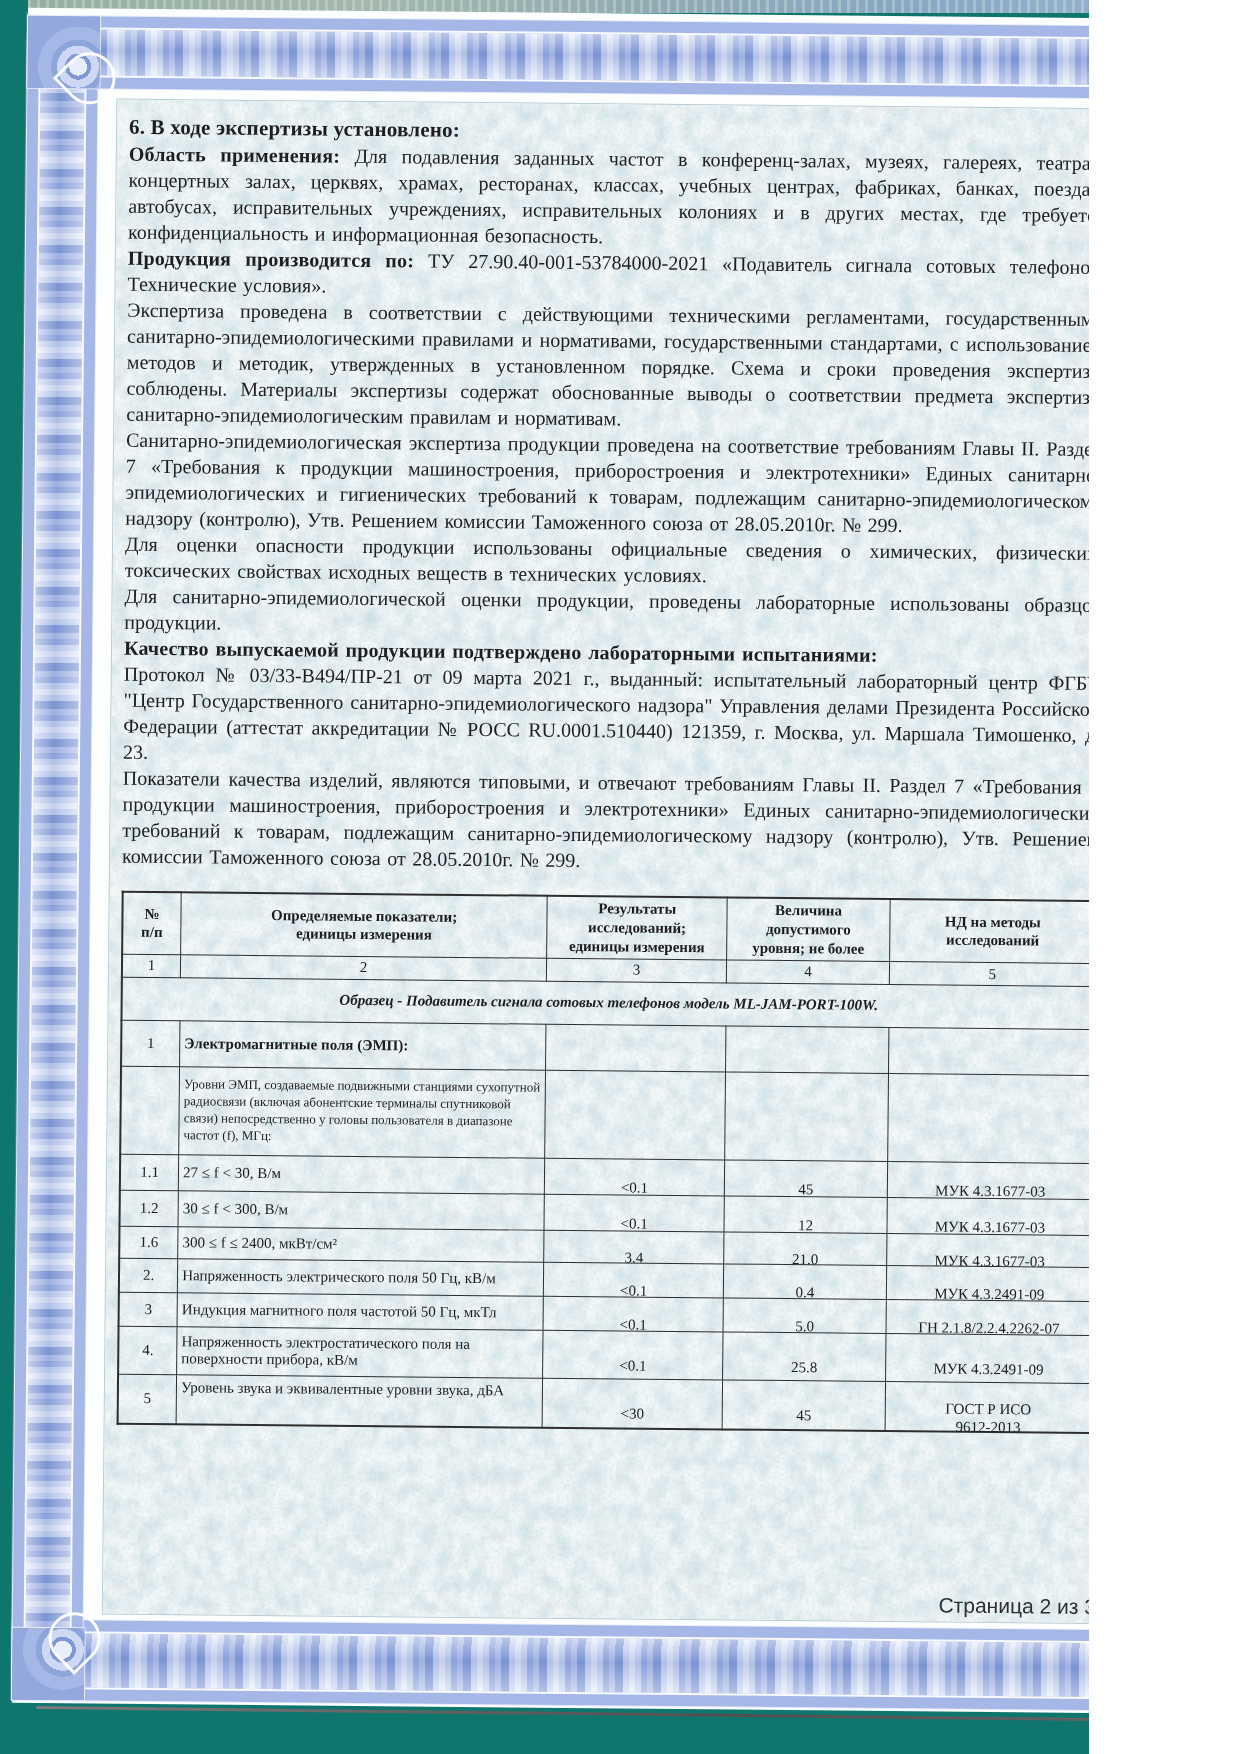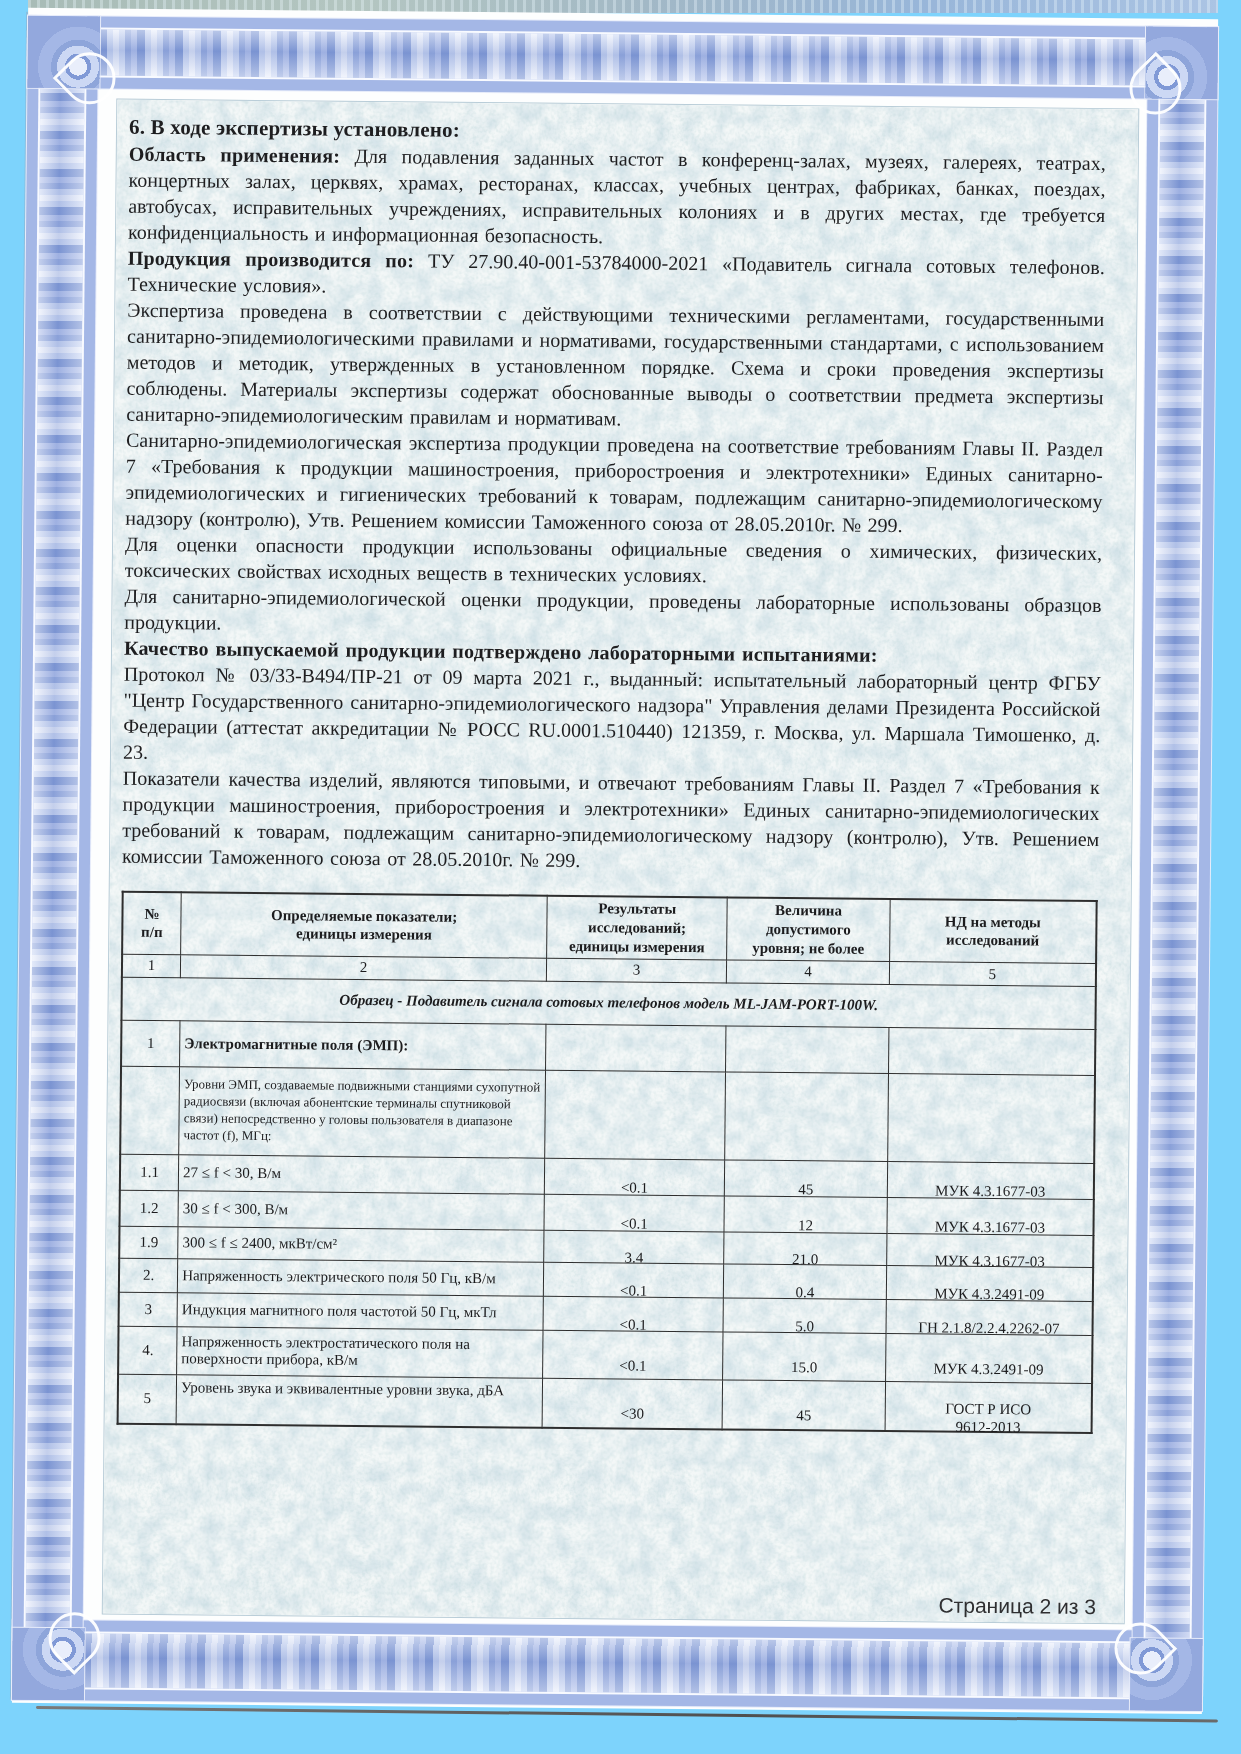--- a/index.html
+++ b/index.html
@@ -1,18 +1,18 @@
 <!DOCTYPE html>
 <html><head>
 <meta charset="utf-8">
 <style>
   html,body{margin:0;padding:0;}
   body{width:1241px;height:1754px;background:#ffffff;overflow:hidden;
        font-family:"Liberation Serif", serif;}
-  .scan{position:relative;width:1241px;height:1754px;background:#7dd3fc;overflow:hidden;}
+  .scan{position:relative;width:1089px;height:1754px;background:#0f766e;overflow:hidden;}
 
   
   .top-strip{position:absolute;left:28px;top:0;width:1190px;height:13px;opacity:.85;
     background:
       repeating-linear-gradient(90deg, rgba(255,255,255,.35) 0 3px, rgba(0,0,0,0) 3px 9px),
       linear-gradient(90deg,#b0b8ab 0%,#bec4b7 28%,#a9b4bd 52%,#9db1d3 75%,#b4c2e0 100%);}
 
   
   .page{position:absolute;left:28px;top:8px;width:1190px;height:1695px;
         transform:rotate(.55deg);transform-origin:30px 20px;background:#fdfefe;}
@@ -202,21 +202,21 @@
             <td class="cmet shift"><span>МУК 4.3.1677-03</span></td>
           </tr>
           <tr style="height:36px;">
             <td class="cnum">1.2</td>
             <td class="cind">30 ≤ f &lt; 300, В/м</td>
             <td class="cval shift"><span>&lt;0.1</span></td>
             <td class="clim shift"><span>12</span></td>
             <td class="cmet shift"><span>МУК 4.3.1677-03</span></td>
           </tr>
           <tr style="height:32px;">
-            <td class="cnum">1.9</td>
+            <td class="cnum">1.6</td>
             <td class="cind">300 ≤ f ≤ 2400, мкВт/см²</td>
             <td class="cval shift"><span>3.4</span></td>
             <td class="clim shift"><span>21.0</span></td>
             <td class="cmet shift"><span>МУК 4.3.1677-03</span></td>
           </tr>
           <tr style="height:34px;">
             <td class="cnum">2.</td>
             <td class="cind">Напряженность электрического поля 50 Гц, кВ/м</td>
             <td class="cval shift"><span>&lt;0.1</span></td>
             <td class="clim shift"><span>0.4</span></td>
@@ -226,21 +226,21 @@
             <td class="cnum">3</td>
             <td class="cind">Индукция магнитного поля частотой 50 Гц, мкТл</td>
             <td class="cval shift"><span>&lt;0.1</span></td>
             <td class="clim shift"><span>5.0</span></td>
             <td class="cmet shift"><span>ГН 2.1.8/2.2.4.2262-07</span></td>
           </tr>
           <tr style="height:48px;">
             <td class="cnum">4.</td>
             <td class="cind">Напряженность электростатического поля на поверхности прибора, кВ/м</td>
             <td class="cval shift"><span>&lt;0.1</span></td>
-            <td class="clim shift"><span>15.0</span></td>
+            <td class="clim shift"><span>25.8</span></td>
             <td class="cmet shift"><span>МУК 4.3.2491-09</span></td>
           </tr>
           <tr style="height:50px;">
             <td class="cnum">5</td>
             <td class="cind" style="vertical-align:top;padding-top:4px;">Уровень звука и эквивалентные уровни звука, дБА</td>
             <td class="cval shift"><span>&lt;30</span></td>
             <td class="clim shift"><span>45</span></td>
             <td class="cmet shift"><span>ГОСТ Р ИСО
 9612-2013</span></td>
           </tr>

